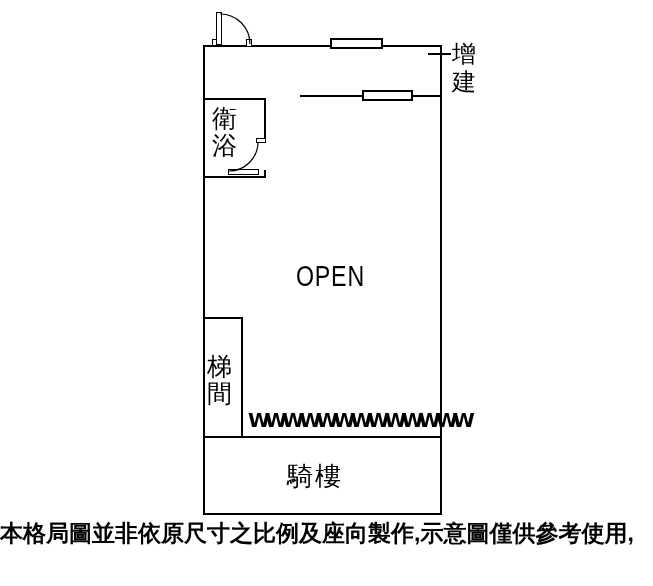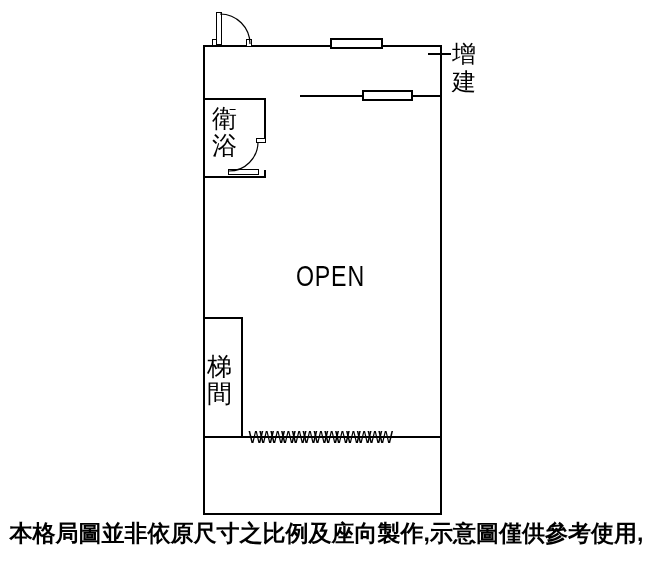--- a/index.html
+++ b/index.html
@@ -28,24 +28,24 @@
   .bath-jamb-top  { left:256px; top:138px; width:10px; height:5px;  border:1px solid #000; background:#fff; }
   .bath-door-leaf { left:228px; top:169px; width:31px; height:6px;  border:1px solid #000; background:#fff; }
   .arc-layer { left:0; top:0; width:653px; height:586px; pointer-events:none; }
   
   .vlabel { font-size:25px; line-height:27px; white-space:pre-line; letter-spacing:0; font-weight:500; }
   .ext-label   { left:452px; top:40px;  width:28px; font-size:24px; line-height:28px; white-space:pre-line; }
   .bath-label  { left:212px; top:105px; width:28px; }
   .stair-label { left:207px; top:353px; width:28px; }
   .open-label  { left:296px; top:260px; font-size:29px; font-weight:500; letter-spacing:1px;
                  transform:scaleX(0.8); transform-origin:left top; }
-  .zigzag { left:248px; top:428px; width:192px; font-size:16px; font-weight:normal;
+  .zigzag { left:248px; top:410px; width:192px; font-size:20px; font-weight:bold;
             letter-spacing:-5px; line-height:20px; white-space:nowrap; font-family:"DejaVu Sans",sans-serif; }
   .arcade-label { left:287px; top:459px; font-size:26px; letter-spacing:2px; font-weight:500; }
-  .disclaimer { left:0; top:518px; width:653px; text-align:center;
+  .disclaimer { left:0; top:518px; width:653px; text-align:left;
                 font-size:23px; font-weight:bold; line-height:27px; }
 </style>
 </head>
 <body>
 
 <div class="canvas">
 
   <div class="abs plan-outline"></div>
   <div class="abs ext-line"></div>
   <div class="abs arcade-line"></div>
@@ -72,16 +72,17 @@
   <div class="abs ext-label">增
 建</div>
 
   <div class="abs vlabel bath-label">衛
 浴</div>
   <div class="abs open-label">OPEN</div>
   <div class="abs vlabel stair-label">梯
 間</div>
 
   <div class="abs zigzag">WWWWWWWWWWWWW</div>
+  <div class="abs arcade-label">騎樓</div>
 
   <div class="abs disclaimer" style="top:520px;">本格局圖並非依原尺寸之比例及座向製作,示意圖僅供參考使用,</div>
 
 </div>
 
 </body></html>

